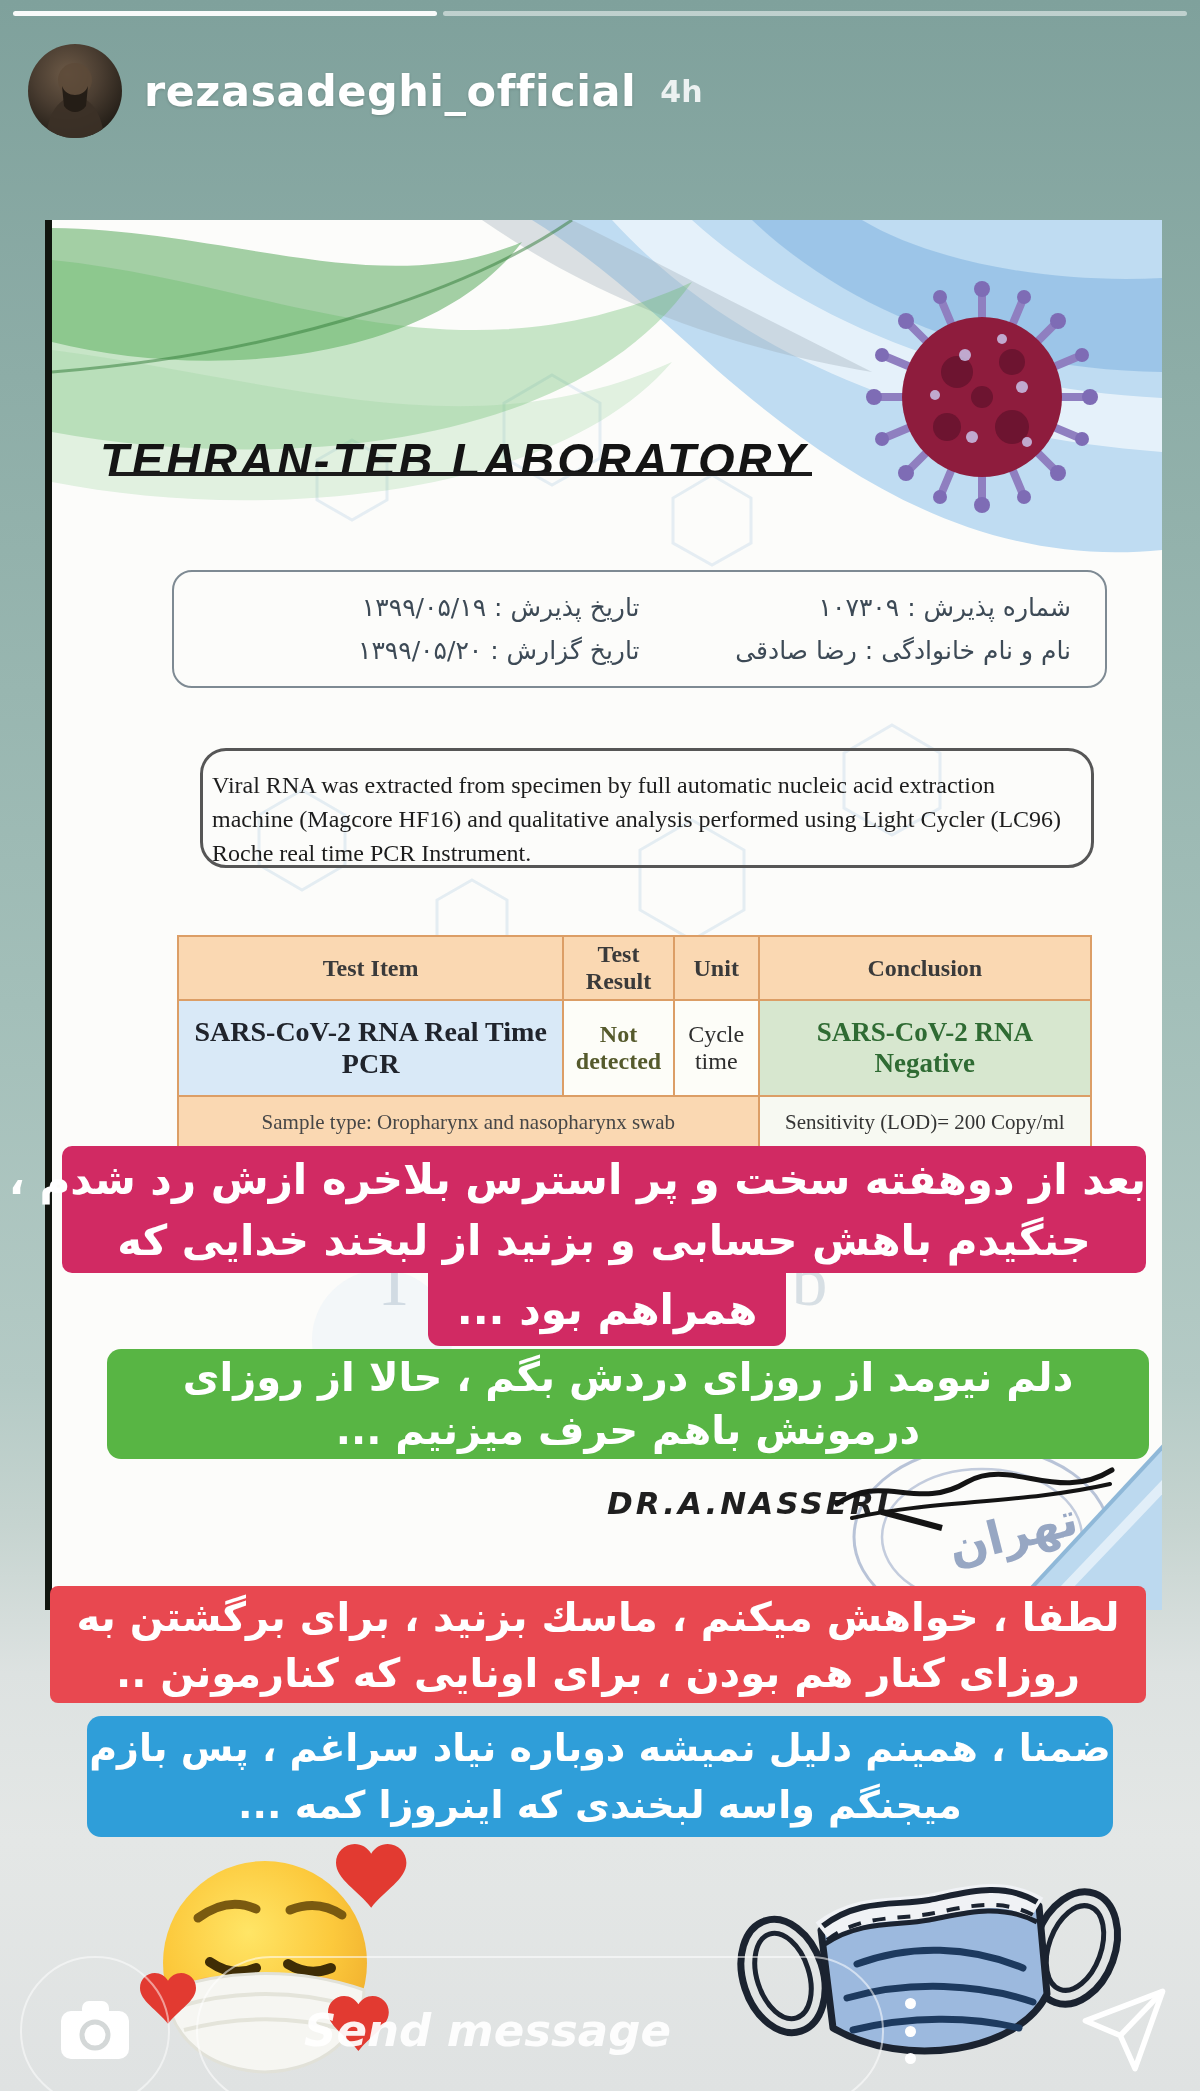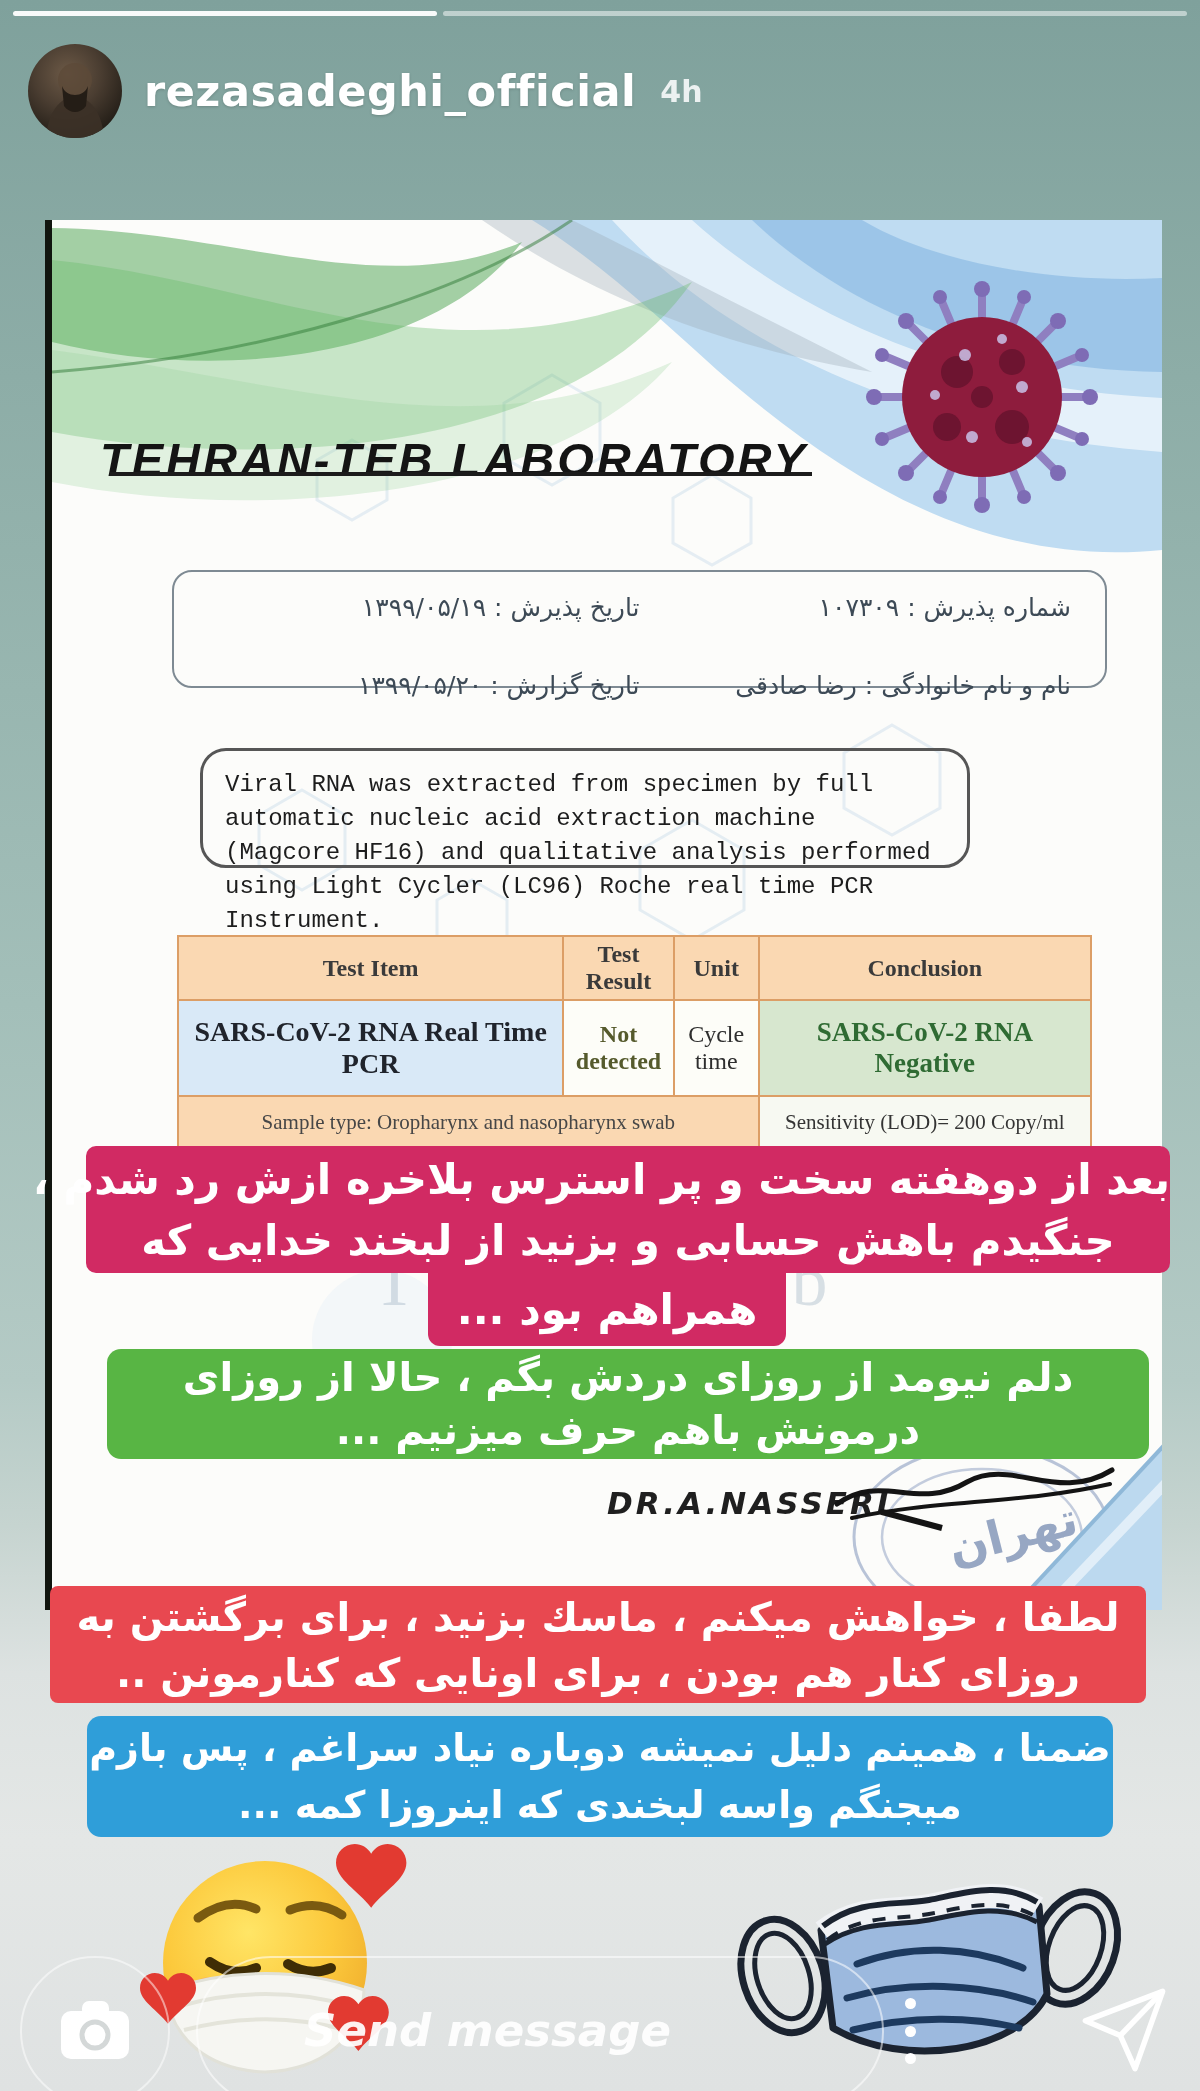--- a/index.html
+++ b/index.html
@@ -24,44 +24,44 @@
   .wave{position:absolute;left:0;top:0;width:1110px;height:360px;}
   .hexes{position:absolute;left:0;top:0;width:1110px;height:1390px;}
   .virus{position:absolute;left:810px;top:12px;width:240px;height:330px;}
   .doc-title{position:absolute;left:48px;top:176px;width:730px;text-align:left;
     font-family:"Liberation Sans",sans-serif;font-weight:800;font-style:italic;font-size:47px;
     letter-spacing:3px;color:#141414;white-space:nowrap;margin-top:36px;}
   .title-underline{position:absolute;left:58px;top:252px;width:702px;height:4px;background:#1c1c1c;}
   .info-box{position:absolute;left:120px;top:350px;width:935px;height:118px;border:2px solid #7e8a93;
     border-radius:20px;box-sizing:border-box;direction:rtl;display:grid;grid-template-columns:1fr 1fr;
     align-content:center;row-gap:14px;padding:0 34px;}
-  .info-box div{font-size:25px;color:#3d4a56;white-space:nowrap;text-align:right;margin-top:35px;}
-  .method-box{position:absolute;left:148px;top:528px;width:770px;height:120px;border:3px solid #565656;
-    border-radius:26px;box-sizing:border-box;padding:17px 22px;font-family:Liberation Mono, monospace;
+  .info-box div{font-size:25px;color:#3d4a56;white-space:nowrap;text-align:right;}
+  .method-box{position:absolute;left:148px;top:528px;width:894px;height:120px;border:3px solid #565656;
+    border-radius:26px;box-sizing:border-box;padding:17px 9px;font-family:Liberation Serif, serif;
     font-size:24px;line-height:1.42;color:#1d1d1d;}
   .lab-table{position:absolute;left:125px;top:715px;width:915px;border-collapse:collapse;table-layout:fixed;
     font-family:"Liberation Serif",serif;}
   .lab-table td,.lab-table th{border:2.5px solid #dc9e66;text-align:center;vertical-align:middle;padding:2px 6px;}
   .lab-table .hdr{background:#fad8b2;font-size:24px;font-weight:700;color:#3a3a3a;height:58px;}
   .cell-item{background:#d9e9f7;font-size:28px;font-weight:700;color:#20242c;height:90px;}
   .cell-result{background:#fdfdf8;font-size:24px;font-weight:700;color:#555a2c;}
   .cell-unit{background:#fdfdf8;font-size:24px;color:#2e2e2e;margin-left:24px;}
   .cell-conc{background:#d7e7cf;font-size:27px;font-weight:700;color:#2f6b33;}
   .cell-sample{background:#fad8b2;font-size:21px;color:#474747;height:46px;}
   .cell-sens{background:#f7f9f2;font-size:21px;color:#343434;margin-left:21px;}
   .watermark{position:absolute;left:0;top:1020px;width:100%;text-align:center;font-family:"Liberation Serif",serif;
     font-size:72px;letter-spacing:14px;color:#8ba3b8;opacity:.32;}
   .sig-svg{position:absolute;left:500px;top:1222px;width:580px;height:165px;}
   .curl-svg{position:absolute;left:953px;top:1216px;width:164px;height:174px;}
 
   
   .cap{position:absolute;direction:rtl;color:#fff;font-weight:700;text-align:center;
     display:flex;flex-direction:column;justify-content:center;}
   .cap div{white-space:nowrap;}
-  .cap-pink{left:62px;top:1146px;width:1084px;height:127px;border-radius:10px;background:#d12a63;font-size:42px;line-height:61px;margin-left:24px;}
+  .cap-pink{left:62px;top:1146px;width:1084px;height:127px;border-radius:10px;background:#d12a63;font-size:42px;line-height:61px;}
   .cap-pink-sm{left:428px;top:1273px;width:358px;height:73px;border-radius:0 0 12px 12px;background:#d12a63;font-size:42px;}
   .cap-green{left:107px;top:1349px;width:1042px;height:110px;border-radius:14px;background:#58b544;font-size:40px;line-height:53px;}
   .cap-red{left:50px;top:1586px;width:1096px;height:117px;border-radius:8px;background:#e84850;font-size:40px;line-height:56px;}
   .cap-blue{left:87px;top:1716px;width:1026px;height:121px;border-radius:14px;background:#2f9ed9;font-size:38px;line-height:57px;}
 
   
   .emoji-svg{position:absolute;left:110px;top:1838px;width:340px;height:250px;}
   .mask-svg{position:absolute;left:735px;top:1848px;width:390px;height:235px;}
 
   

